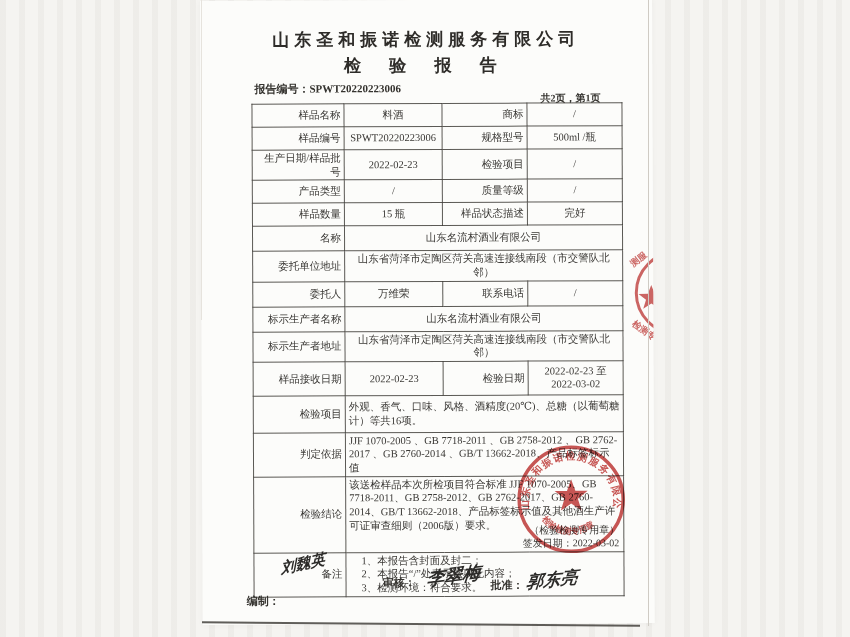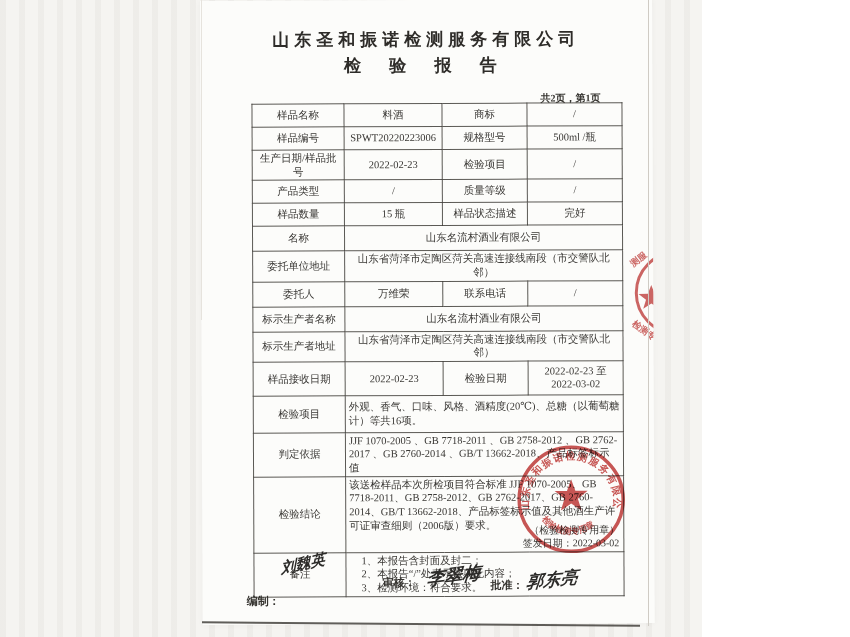--- a/index.html
+++ b/index.html
@@ -1,17 +1,17 @@
 <!DOCTYPE html>
 <html><head>
 <meta charset="utf-8">
 <style>
   html,body{margin:0;padding:0;}
   body{font-family:"Liberation Serif","DejaVu Serif",serif;}
-  #canvas{position:relative;width:702px;height:637px;background:#f5f4f1;overflow:hidden;}
+  #canvas{position:relative;width:850px;height:637px;background:#f5f4f1;overflow:hidden;}
   #canvas::before{content:"";position:absolute;inset:0;
     background:repeating-linear-gradient(90deg,rgba(125,118,106,.06) 0 6px,rgba(0,0,0,0) 6px 19px);
     pointer-events:none;}
   .page{position:absolute;left:200px;top:0;width:452px;height:624px;background:#fcfcfa;
     overflow:hidden;transform:rotate(-0.25deg);transform-origin:50% 0;
     box-shadow:0 0 6px rgba(0,0,0,.04);}
   .edge-right{position:absolute;left:648px;top:0;width:1px;height:626px;background:#cfcbc4;}
   .edge-left{position:absolute;left:201px;top:0;width:1px;height:320px;background:#e6e3dd;}
   .edge-bottom{position:absolute;left:202px;top:623px;width:438px;height:2px;background:#44423d;
     transform:rotate(0.45deg);opacity:.85;}
@@ -20,21 +20,21 @@
     font-size:17px;font-weight:bold;letter-spacing:5px;color:#2e2c29;}
   .report-title{position:absolute;left:0;top:54px;width:100%;text-align:center;
     font-size:17px;font-weight:bold;letter-spacing:12px;color:#2e2c29;}
   .meta-no{position:absolute;left:54px;top:81px;font-size:11px;font-weight:600;color:#35332f;}
   .meta-pages{position:absolute;right:52px;top:92px;font-size:10px;font-weight:600;color:#35332f;}
 
   table.report{position:absolute;left:51px;top:103px;width:370px;border-collapse:collapse;
     table-layout:fixed;}
   table.report td{border:1px solid rgba(62,60,55,.85);font-size:10.5px;color:#3a3835;
     padding:1px 3px;line-height:1.3;overflow:hidden;}
-  td.lbl{text-align:center;}
+  td.lbl{text-align:right;}
   td.val{text-align:center;}
   td.left{text-align:left;padding:2px 6px;}
   tr.h23{height:23px;} tr.h25{height:25px;} tr.h34{height:34px;}
   tr.h37{height:37px;} tr.h76{height:76px;} tr.h42{height:42px;}
   td.concl{position:relative;vertical-align:top;}
   .concl-note{position:absolute;right:4px;bottom:15px;font-size:10px;color:#3a3835;}
   .concl-date{position:absolute;right:4px;bottom:2px;font-size:10px;color:#3a3835;margin-top:40px;}
   .remark-line{font-size:10.5px;text-align:left;margin-left:12px;}
 
   .footer{position:absolute;left:0;top:560px;width:452px;height:60px;font-size:11px;color:#35332f;}
@@ -48,20 +48,21 @@
 </head>
 <body>
 
 <div id="canvas">
 
   <div class="page">
 
     <div class="company-title">山东圣和振诺检测服务有限公司</div>
     <div class="report-title">检 验 报 告</div>
 
+    <div class="meta-no"><span>报告编号：</span><span>SPWT20220223006</span></div>
     <div class="meta-pages">共2页，第1页</div>
 
     <table class="report">
       <colgroup>
           <col style="width:92px">
           <col style="width:98px">
           <col style="width:85px">
           <col style="width:95px">
         </colgroup>
       <tbody>

